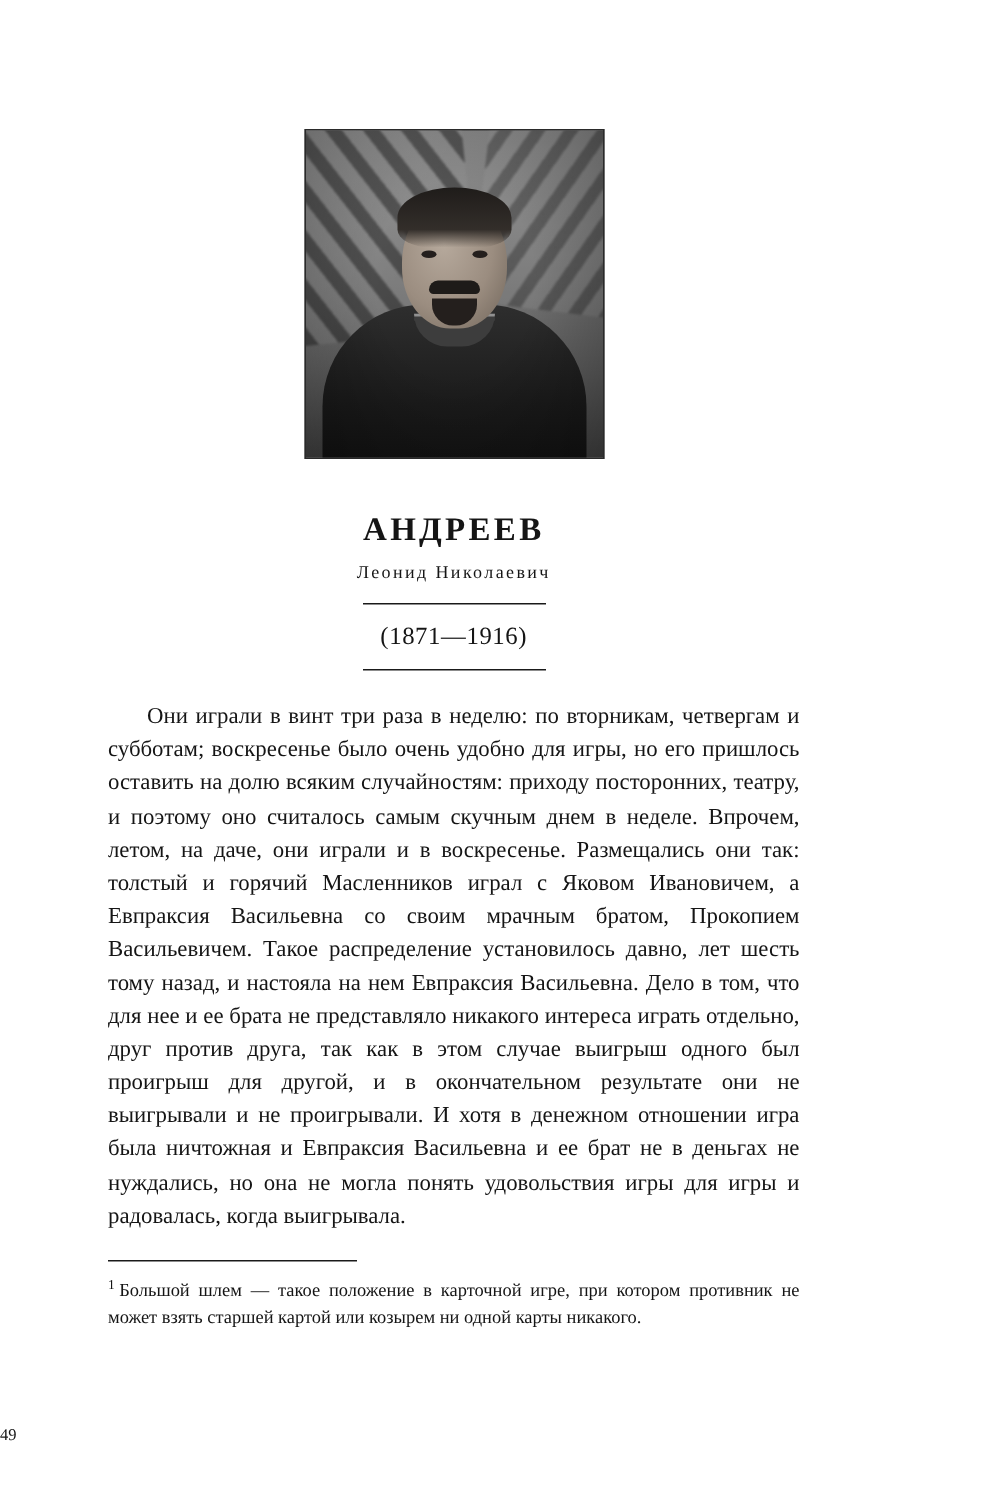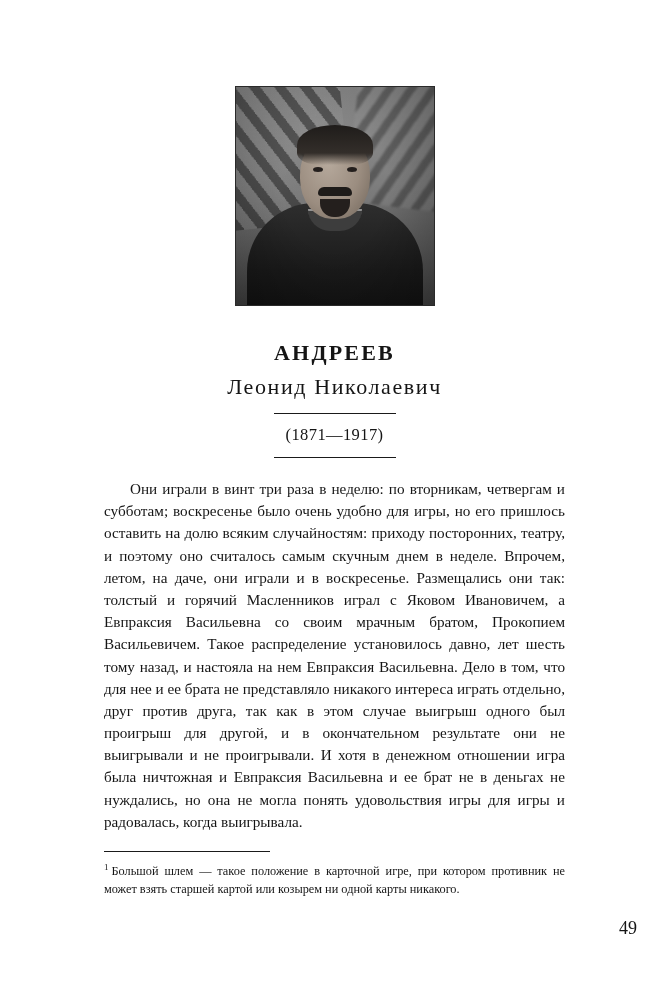--- a/index.html
+++ b/index.html
@@ -14,21 +14,20 @@
     color: #151515;
     position: relative;
     overflow: hidden;
   }
   .page {
     width: 605px;
     height: 1001px;
     box-sizing: border-box;
     padding: 86px 72px 40px 72px;
     position: relative;
-    margin-left: 32px;
   }
 
   
   .portrait-wrap {
     display: flex;
     justify-content: center;
     margin-top: 0px;
   }
   .portrait {
     width: 198px;
@@ -156,21 +155,21 @@
   .author-surname {
     text-align: center;
     margin-top: 34px;
     font-size: 22px;
     font-weight: bold;
     letter-spacing: 2.2px;
   }
   .author-given {
     text-align: center;
     margin-top: 8px;
-    font-size: 22px;
+    font-size: 12px;
     letter-spacing: 1.6px;
   }
   .rule-wrap {
     display: flex;
     justify-content: center;
     margin-top: 13px;
   }
   .rule {
     width: 122px;
     height: 1px;
@@ -227,23 +226,23 @@
     font-size: 9px;
     vertical-align: super;
     margin-right: 3px;
   }
 
   
   .page-number {
     position: absolute;
     left: 0;
     right: 0;
-    bottom: 62px;
-    text-align: right;
-    font-size: 18px;
+    bottom: 38px;
+    text-align: left;
+    font-size: 11px;
   }
 </style>
 </head>
 <body>
 
 <div class="page">
 
   <div class="portrait-wrap">
     <div class="portrait">
       <div class="bg"></div>
@@ -262,21 +261,21 @@
     </div>
   </div>
 
   <div class="author-surname">АНДРЕЕВ</div>
   <div class="author-given">Леонид Николаевич</div>
 
   <div class="rule-wrap">
     <div class="rule"></div>
   </div>
 
-  <div class="years">(1871—1917)</div>
+  <div class="years">(1871—1916)</div>
 
   <div class="rule-wrap bottom">
     <div class="rule"></div>
   </div>
 
 
   <div class="body-text">
     <p>Они играли в винт три раза в неделю: по вторникам, четвергам и субботам; воскресенье было очень удобно для игры, но его пришлось оставить на долю всяким случайностям: приходу посторонних, театру, и поэтому оно считалось самым скучным днем в неделе. Впрочем, летом, на даче, они играли и в воскресенье. Размещались они так: толстый и горячий Масленников играл с Яковом Ивановичем, а Евпраксия Васильевна со своим мрачным братом, Прокопием Васильевичем. Такое распределение установилось давно, лет шесть тому назад, и настояла на нем Евпраксия Васильевна. Дело в том, что для нее и ее брата не представляло никакого интереса играть отдельно, друг против друга, так как в этом случае выигрыш одного был проигрыш для другой, и в окончательном результате они не выигрывали и не проигрывали. И хотя в денежном отношении игра была ничтожная и Евпраксия Васильевна и ее брат не в деньгах не нуждались, но она не могла понять удовольствия игры для игры и радовалась, когда выигрывала.</p>
   </div>
 

